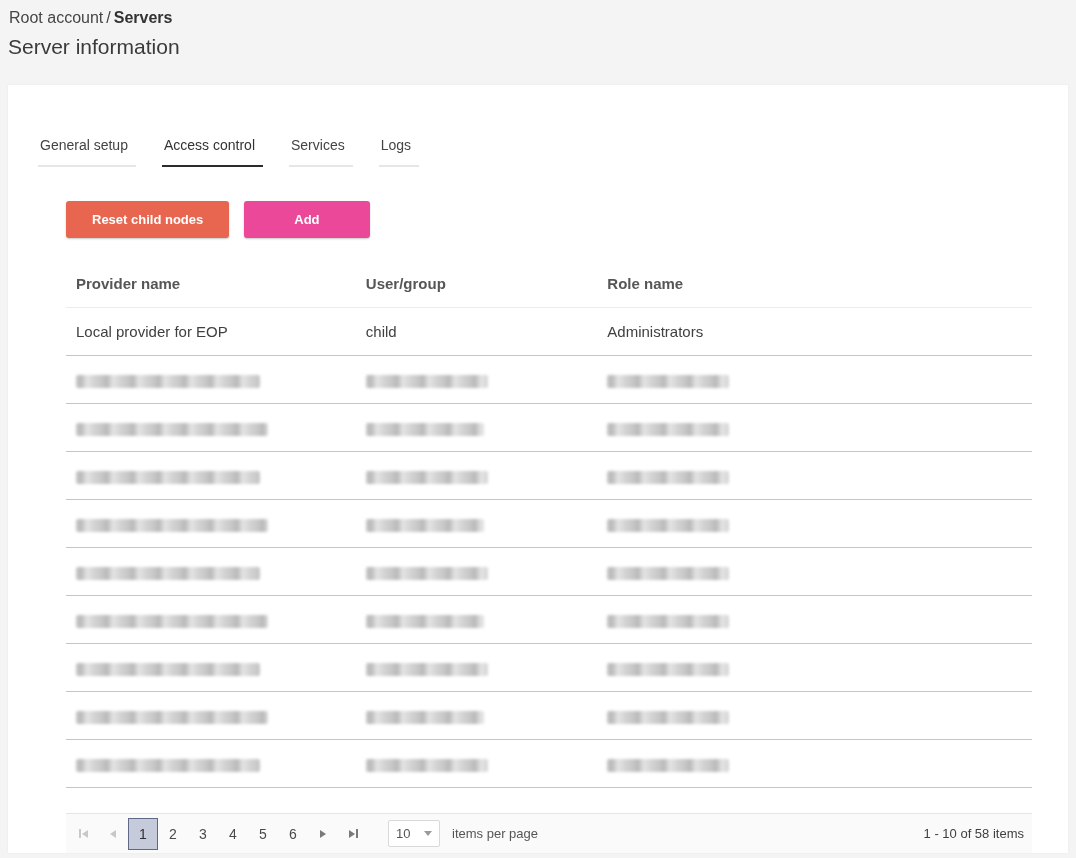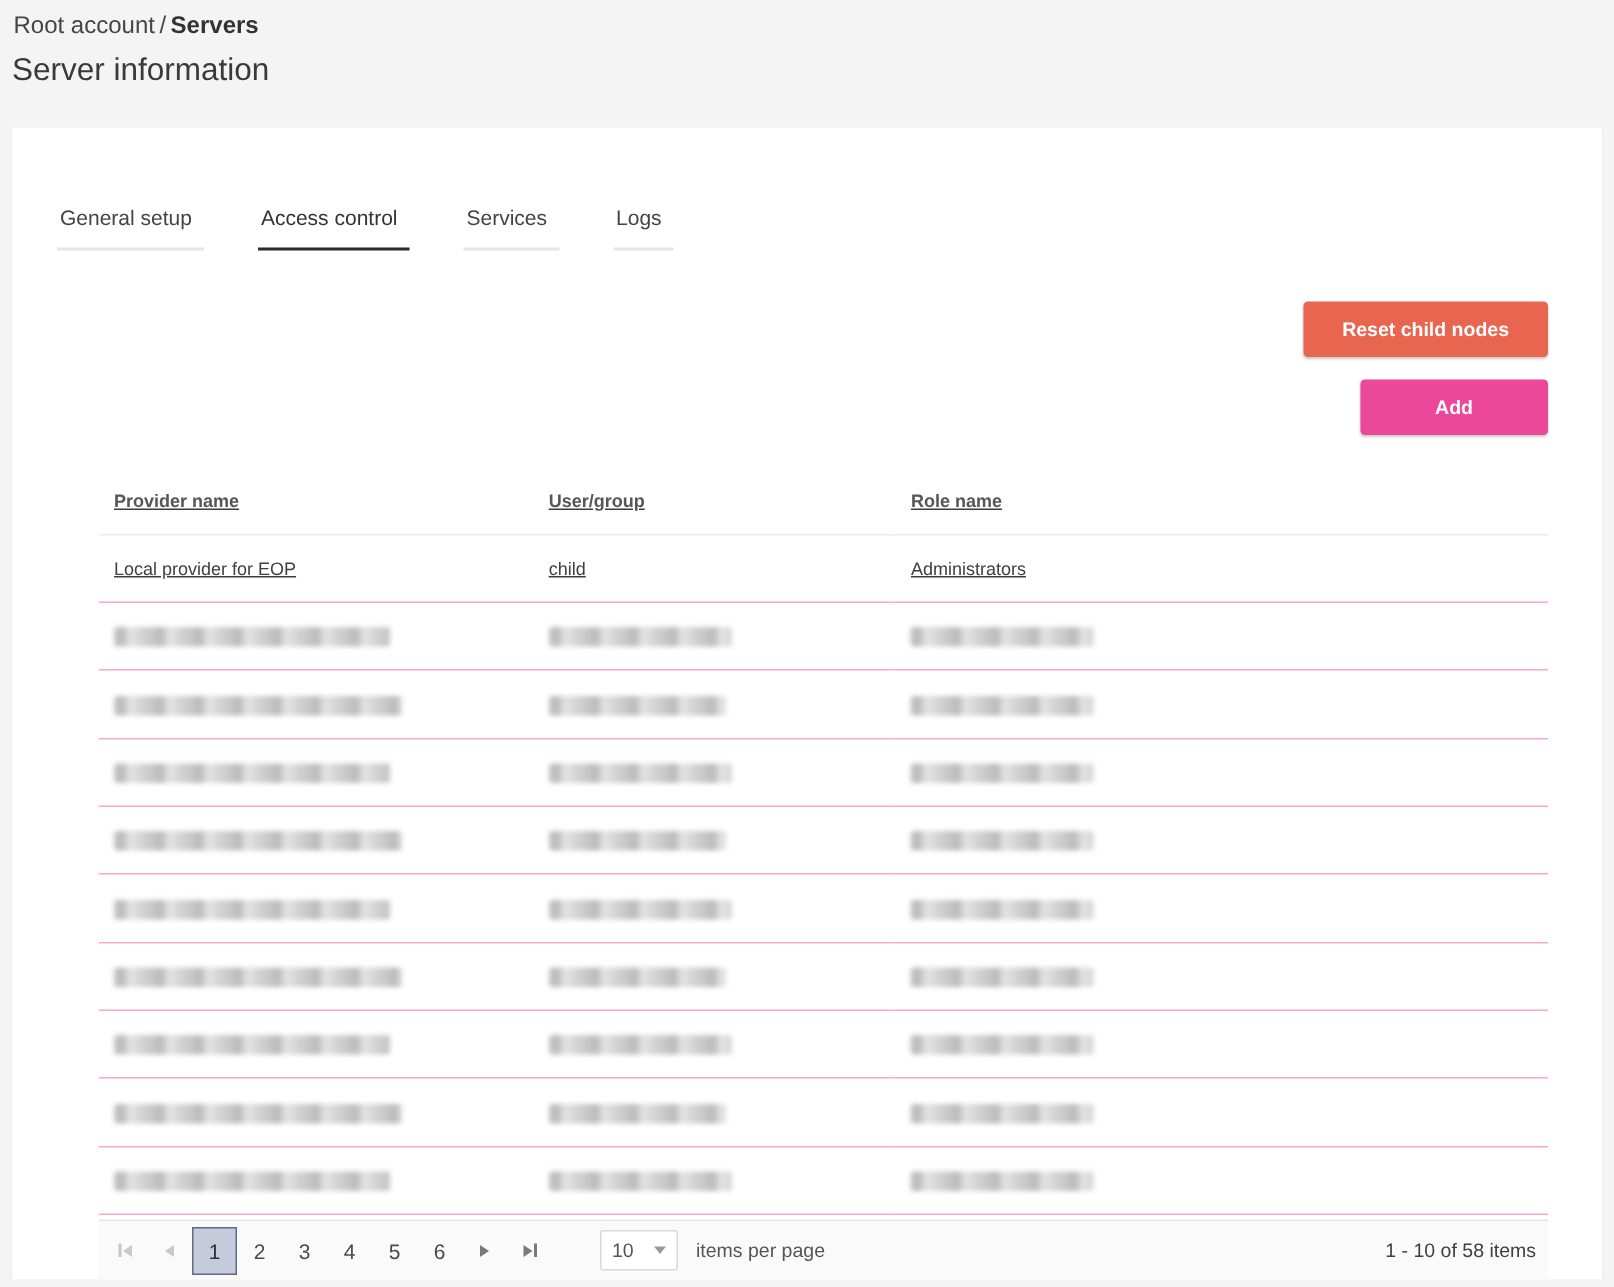--- a/index.html
+++ b/index.html
@@ -21,38 +21,38 @@
     margin: 8px 0 26px 8px;
     font-size: 21px; font-weight: 400; color: #3a3a3a;
   }
   
   .card {
     margin: 0 8px; background: #fff; height: 768px;
     padding: 46px 36px 0 30px; position: relative;
     box-shadow: 0 0 2px rgba(0,0,0,0.06);
   }
   
-  .tabs { display: flex; gap: 36px; }
+  .tabs { display: flex; gap: 26px; }
   .tab {
     font-size: 14px; color: #444; background: none; cursor: pointer;
     border: none; border-bottom: 2px solid #e6e6e6;
     padding: 6px 8px 12px 2px; font-family: inherit;
   }
   .tab.active { border-bottom-color: #2b2b2b; color: #333; }
   
   .content { margin-left: 28px; }
-  .actions { display: flex; flex-direction: column; align-items: flex-end; gap: 15px; margin-top: 34px; }
+  .actions { display: flex; flex-direction: row; align-items: flex-end; gap: 15px; margin-top: 34px; }
   .btn {
     border: none; border-radius: 3px; color: #fff; font-size: 13px; font-weight: bold;
     cursor: pointer; font-family: inherit; box-shadow: 0 1px 2px rgba(0,0,0,0.22);
   }
   .btn-reset { background: #e8664f; padding: 11px 26px; }
   .btn-add   { background: #ec4899; padding: 11px 50px; }
   
-  table.grid { width: 100%; border-collapse: collapse; margin-top: 22px; font-size: 12px; text-decoration: underline; }
+  table.grid { width: 100%; border-collapse: collapse; margin-top: 22px; font-size: 15px; }
   table.grid th {
     text-align: left; padding: 15px 10px; color: #565656; font-weight: bold;
     border-bottom: 1px solid #ececec; cursor: pointer;
   }
   table.grid th.col-provider { width: 30%; }
   table.grid th.col-user { width: 25%; }
   table.grid th.col-role { width: 45%; }
   table.grid td {
     padding: 15px 10px; color: #404040; border-bottom: 1px solid #f9a8d4;
     height: 43px;
@@ -84,21 +84,21 @@
   .tri.left  { border-right: 6px solid currentColor; }
   .tri.right { border-left: 6px solid currentColor; }
   .bar { width: 2px; height: 9px; background: currentColor; }
   .pages { display: flex; }
   .pg-num {
     min-width: 30px; height: 32px; border: none; background: transparent;
     color: #4a4a4a; font-size: 14px; cursor: pointer; font-family: inherit;
   }
   .pg-num.active { background: #c6cbdc; border: 1px solid #5f6884; color: #2f2f2f; }
   .page-size {
-    margin-left: 32px; width: 52px; height: 27px; background: #fff;
+    margin-left: 20px; width: 52px; height: 27px; background: #fff;
     border: 1px solid #d9d9d9; border-radius: 2px; cursor: pointer;
     display: flex; align-items: center; justify-content: space-between; padding: 0 7px;
     color: #555;
   }
   .caret {
     width: 0; height: 0; border-left: 4px solid transparent;
     border-right: 4px solid transparent; border-top: 5px solid #9a9a9a;
   }
   .pp-label { margin-left: 12px; color: #555; }
   .range { margin-left: auto; color: #404040; padding-right: 6px; }

